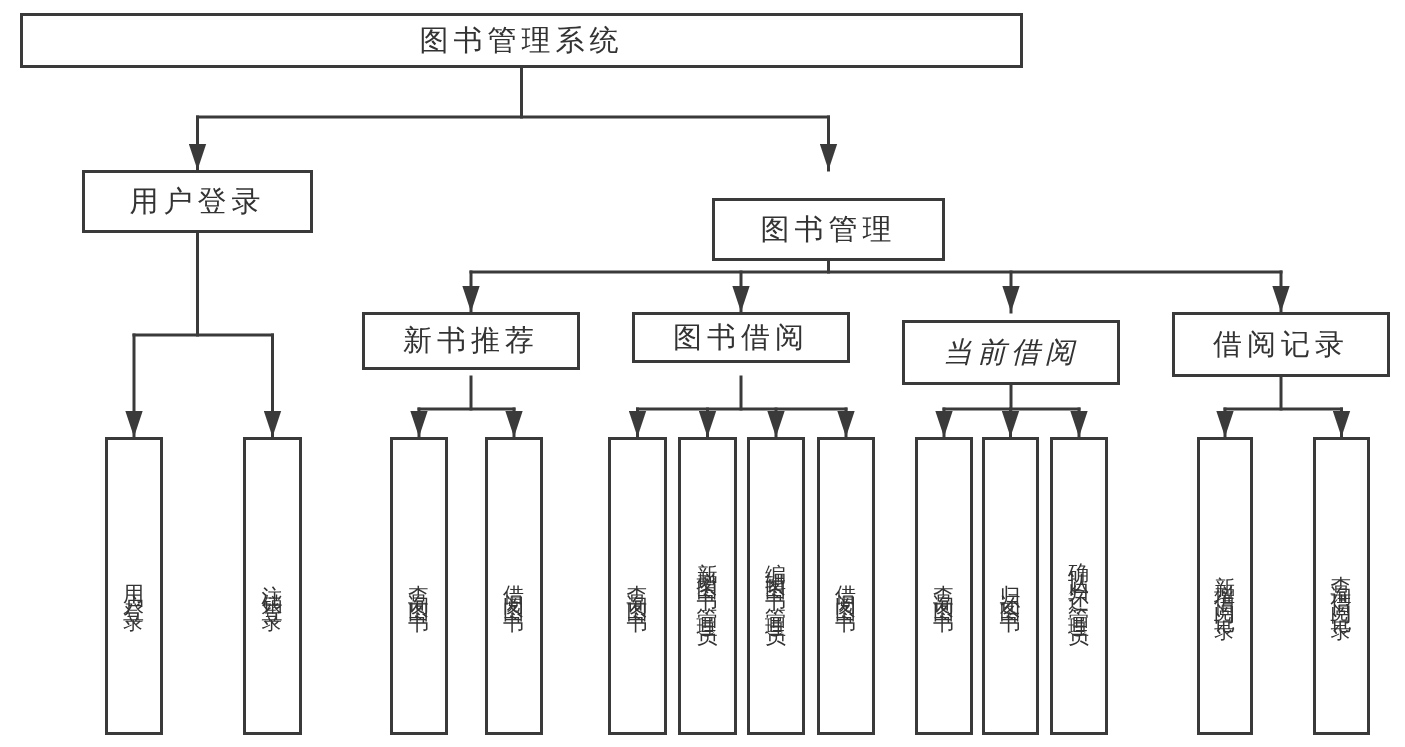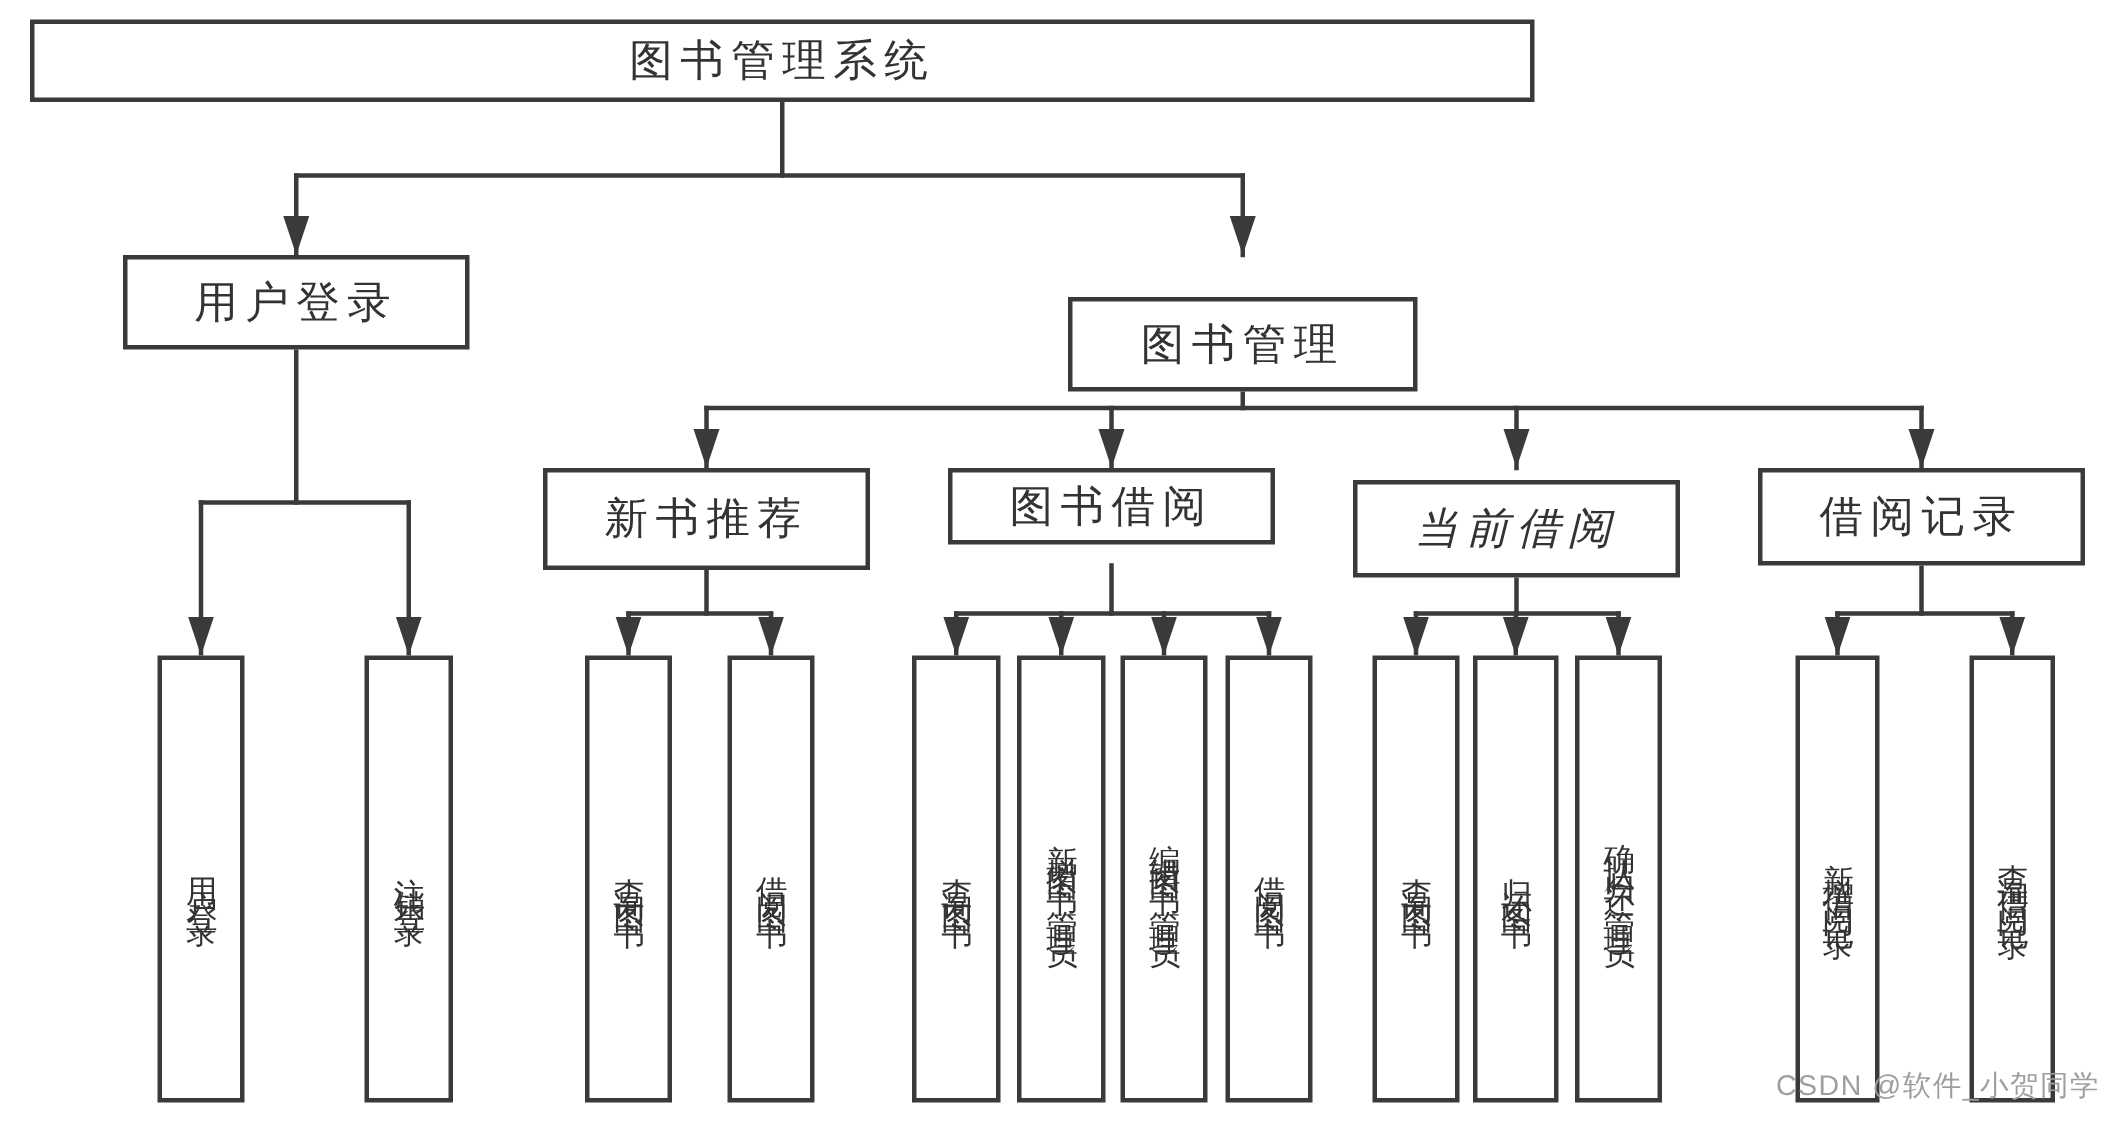--- a/index.html
+++ b/index.html
@@ -42,21 +42,21 @@
     line-height: 1;
     color: #333333;
     white-space: nowrap;
   }
   
   #n-root  { left: 20px;  top: 13px;  width: 1003px; height: 55px; }
   
   #n-l2a   { left: 82px;  top: 170px; width: 231px; height: 63px; }
   #n-l2b   { left: 712px; top: 170px; width: 233px; height: 63px; margin-top: 28px; }
   
-  #n-l3a   { left: 362px;  top: 312px; width: 218px; height: 68px; }
+  #n-l3a   { left: 362px;  top: 312px; width: 218px; height: 58px; }
   #n-l3b   { left: 632px;  top: 312px; width: 218px; height: 51px; }
   #n-l3c   { left: 902px;  top: 320px; width: 218px; height: 65px; font-style: italic; }
   #n-l3d   { left: 1172px; top: 312px; width: 218px; height: 65px; }
   
   .leaf { top: 437px; height: 298px; }
   #lf-01 { left: 105px;  width: 58px; }
   #lf-02 { left: 243px;  width: 59px; }
   #lf-03 { left: 390px;  width: 58px; }
   #lf-04 { left: 485px;  width: 58px; }
   #lf-05 { left: 608px;  width: 59px; }
@@ -191,15 +191,14 @@
   <div class="node leaf" id="lf-11">
     <span class="vlabel">确认归还（管理员）</span>
   </div>
   <div class="node leaf" id="lf-12">
     <span class="vlabel">新增借阅记录</span>
   </div>
   <div class="node leaf" id="lf-13">
     <span class="vlabel">查询借阅记录</span>
   </div>
 
-  <div id="watermark">CSDN @软件_小贺同学</div>
 
 </div>
 
 </body></html>

